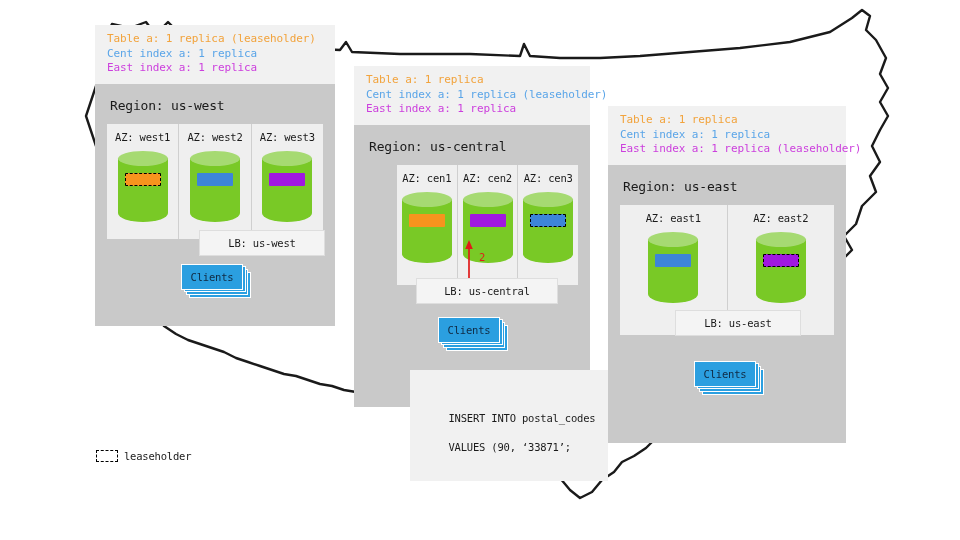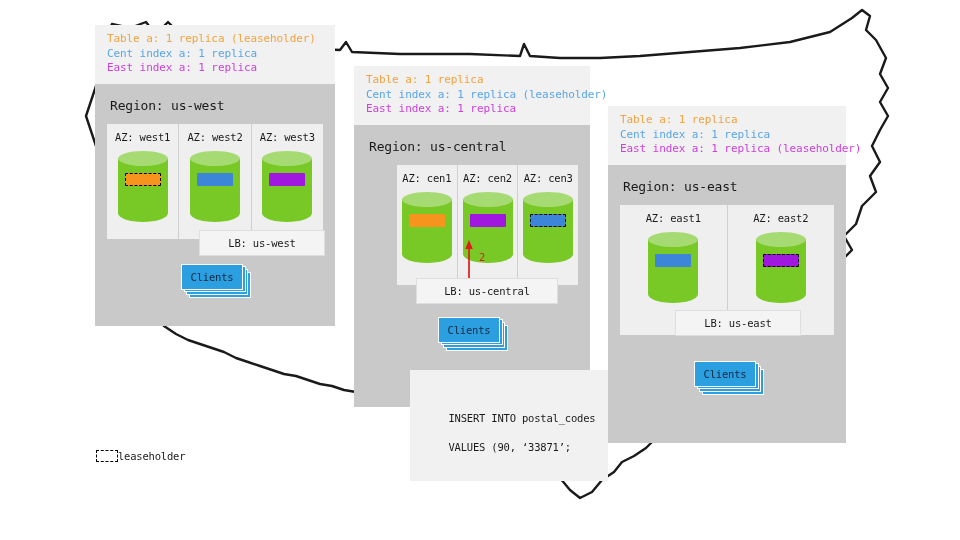--- a/index.html
+++ b/index.html
@@ -91,21 +91,21 @@
 
   
   .sql-box{
     position:absolute;background:#f1f1f1;
     font-size:10.5px;line-height:14.5px;color:#1a1a1a;
     padding:26px 14px 12px 14px;white-space:pre;
     letter-spacing:-0.2px;
   }
 
   
-  .key{position:absolute;display:flex;align-items:center;}
+  .key{position:absolute;display:flex;align-items:center;gap:6px;}
   .key .swatch{width:22px;height:12px;border:1.6px dashed #000;box-sizing:border-box;background:transparent;}
   .key .txt{font-size:10.5px;color:#1a1a1a;letter-spacing:-0.2px;}
 
   
   .arrow-svg{position:absolute;pointer-events:none;}
   .arrow-num{position:absolute;color:#e01b1b;font-size:10.5px;}
 </style>
 </head>
 <body>
 

